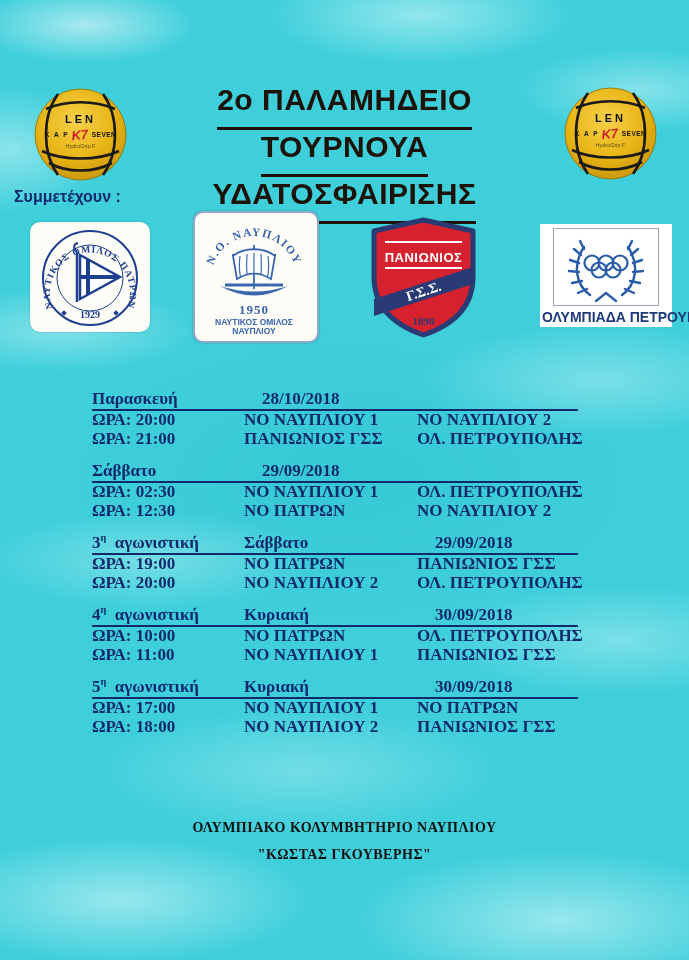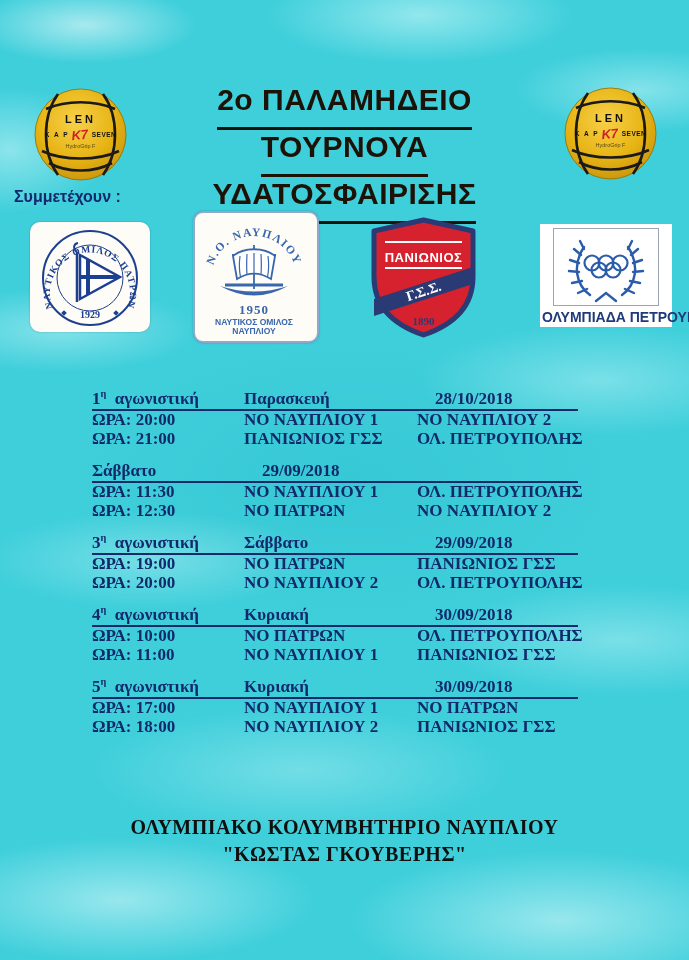--- a/index.html
+++ b/index.html
@@ -45,21 +45,21 @@
   
   .schedule{left:92px; top:389px; width:486px; color:#122a6b; font-weight:bold; font-size:17px;}
   .sec{margin-bottom:13px;}
   .srow{display:grid; grid-template-columns:152px 173px 1fr; height:18.5px; line-height:18.5px; white-space:nowrap;}
   .shead{height:20px; line-height:19px; border-bottom:2.5px solid #122a6b;}
   .shead .c3{padding-left:18px;}
   .srow sup{font-size:0.6em; line-height:0;}
   
   .venue{
     left:0; top:814px; width:689px; text-align:center; color:#101010;
-    font-weight:bold; font-size:20px; line-height:27px; letter-spacing:0.5px;
+    font-weight:bold; font-size:14px; line-height:27px; letter-spacing:0.5px;
   }
   svg text{font-family:"Liberation Serif", serif;}
   svg .sans{font-family:"Liberation Sans", sans-serif;}
 </style>
 </head>
 <body>
 
 <div class="poster">
 
   <div class="abs" style="left:33px; top:87px;">
@@ -206,21 +206,20 @@
         </g>
       </svg>
     </div>
     <div class="olymp-caption">ΟΛΥΜΠΙΑΔΑ ΠΕΤΡΟΥΠΟΛΗΣ</div>
   </div>
 
   <div class="abs schedule">
 
     <div class="sec">
       <div class="srow shead">
-        <div class="c1"><span>1</span><sup>η</sup>&nbsp;&nbsp;<span>αγωνιστική</span></div>
         <div class="c2">Παρασκευή</div>
         <div class="c3">28/10/2018</div>
       </div>
       <div class="srow">
         <div class="c1">ΩΡΑ: 20:00</div>
         <div class="c2">ΝΟ ΝΑΥΠΛΙΟΥ 1</div>
         <div class="c3">ΝΟ ΝΑΥΠΛΙΟΥ 2</div>
       </div>
       <div class="srow">
         <div class="c1">ΩΡΑ: 21:00</div>
@@ -228,21 +227,21 @@
         <div class="c3">ΟΛ. ΠΕΤΡΟΥΠΟΛΗΣ</div>
       </div>
     </div>
 
     <div class="sec">
       <div class="srow shead">
         <div class="c2">Σάββατο</div>
         <div class="c3">29/09/2018</div>
       </div>
       <div class="srow">
-        <div class="c1">ΩΡΑ: 11:30</div>
+        <div class="c1">ΩΡΑ: 02:30</div>
         <div class="c2">ΝΟ ΝΑΥΠΛΙΟΥ 1</div>
         <div class="c3">ΟΛ. ΠΕΤΡΟΥΠΟΛΗΣ</div>
       </div>
       <div class="srow">
         <div class="c1">ΩΡΑ: 12:30</div>
         <div class="c2">ΝΟ ΠΑΤΡΩΝ</div>
         <div class="c3">ΝΟ ΝΑΥΠΛΙΟΥ 2</div>
       </div>
     </div>
 

